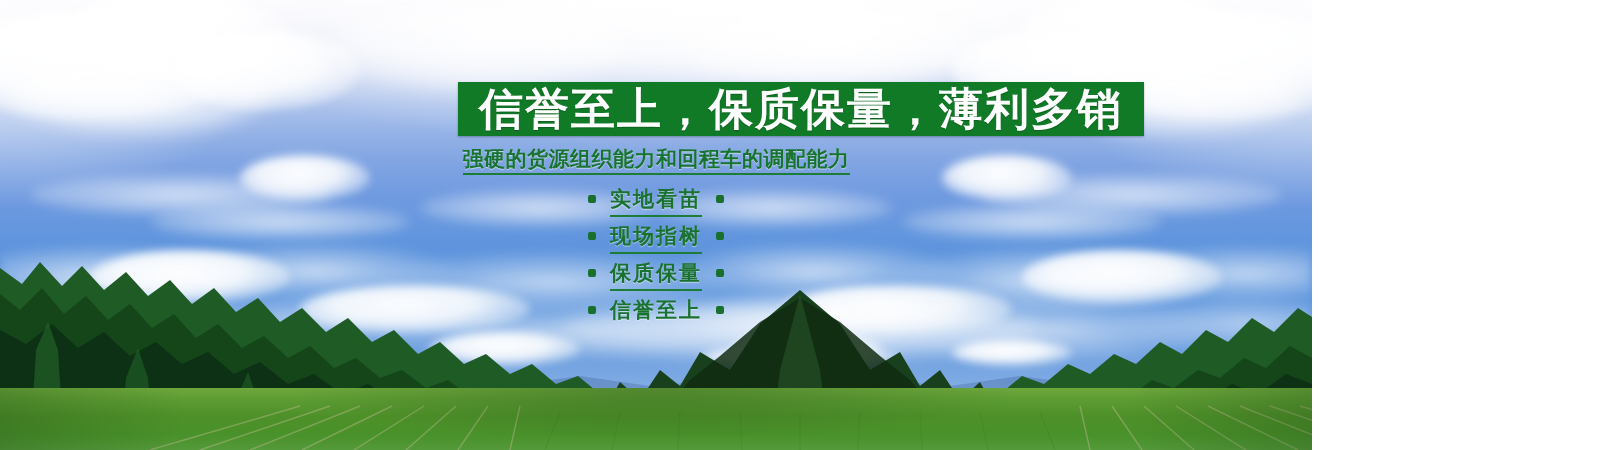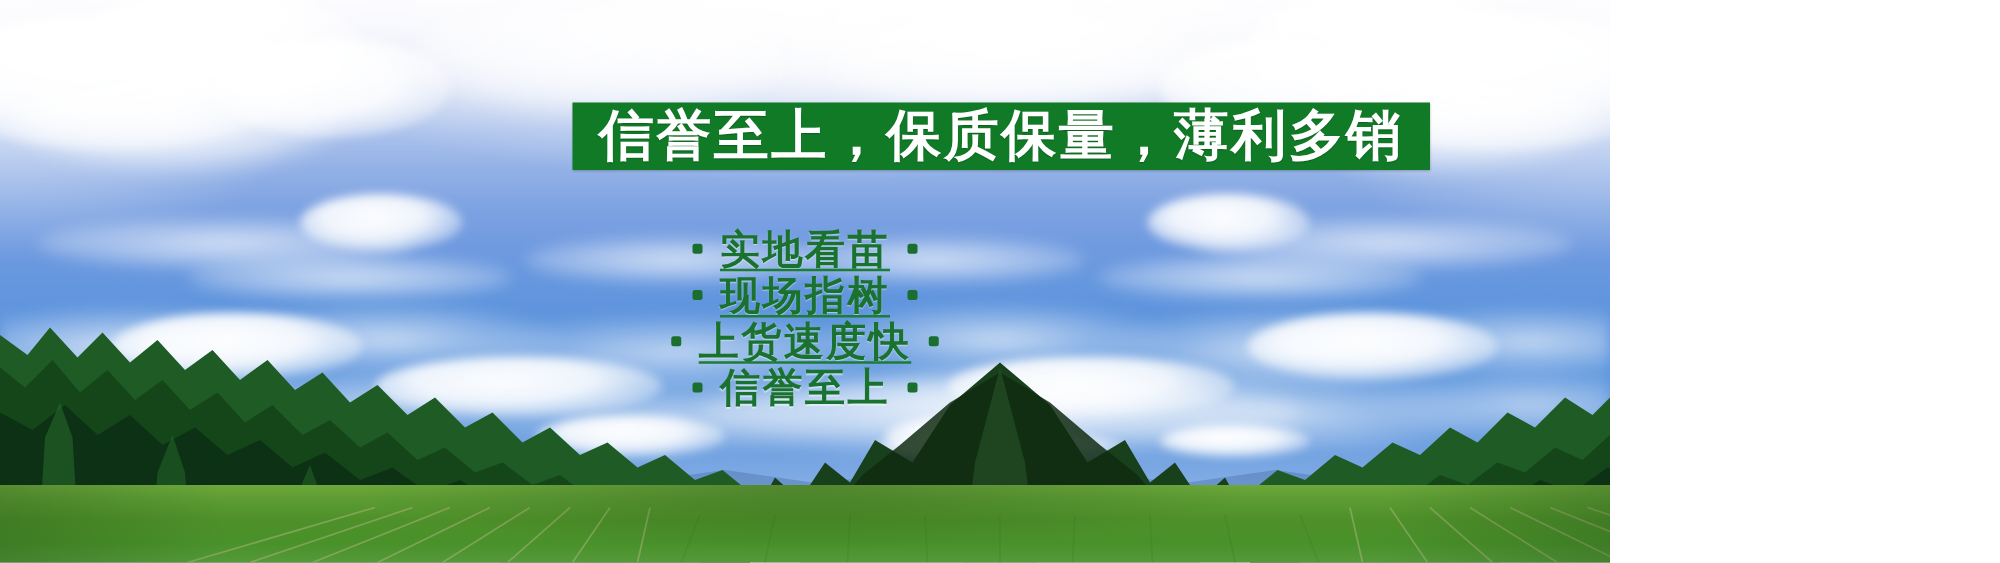--- a/index.html
+++ b/index.html
@@ -7,20 +7,21 @@
     padding: 0;
     background: #ffffff;
   }
   #banner {
     position: relative;
     width: 1288px;
     height: 450px;
     overflow: hidden;
     font-family: "Liberation Sans", "DejaVu Sans", sans-serif;
     user-select: none;
+    padding-left: 24px;
   }
 
   
   .sky {
     position: absolute;
     inset: 0;
     background:
       linear-gradient(to bottom,
         #fbfbff 0%,
         #f4f5fc 5%,
@@ -186,21 +187,21 @@
   }
   .dot {
     width: 8px;
     height: 8px;
     background: #1a6f2f;
     border-radius: 2px;
     flex: 0 0 auto;
   }
   .feature-label {
     color: #19722f;
-    font-size: 32px;
+    font-size: 21px;
     font-weight: bold;
     letter-spacing: 2px;
     line-height: 1;
     white-space: nowrap;
     text-shadow: 0 1px 1px rgba(255,255,255,0.5);
   }
 </style>
 </head>
 <body>
 
@@ -342,41 +343,44 @@
     </g>
   </svg>
   <div class="ground-shade"></div>
 
   <div class="content">
 
     <div class="headline-bar">
       <span class="headline-text">信誉至上，保质保量，薄利多销</span>
     </div>
 
+    <div class="subtitle">
+      <span class="subtitle-text">强硬的货源组织能力和回程车的调配能力</span>
+    </div>
 
     <div class="feature-list">
 
       <div class="feature-row">
         <span class="dot"></span>
         <span class="feature-label">实地看苗</span>
         <span class="dot"></span>
         <span class="rule"></span>
       </div>
 
       <div class="feature-row">
         <span class="dot"></span>
         <span class="feature-label">现场指树</span>
         <span class="dot"></span>
         <span class="rule"></span>
       </div>
 
 
       <div class="feature-row">
         <span class="dot"></span>
-        <span class="feature-label">上货速度快</span>
+        <span class="feature-label">保质保量</span>
         <span class="dot"></span>
         <span class="rule"></span>
       </div>
 
       <div class="feature-row last">
         <span class="dot"></span>
         <span class="feature-label">信誉至上</span>
         <span class="dot"></span>
 
       </div>

